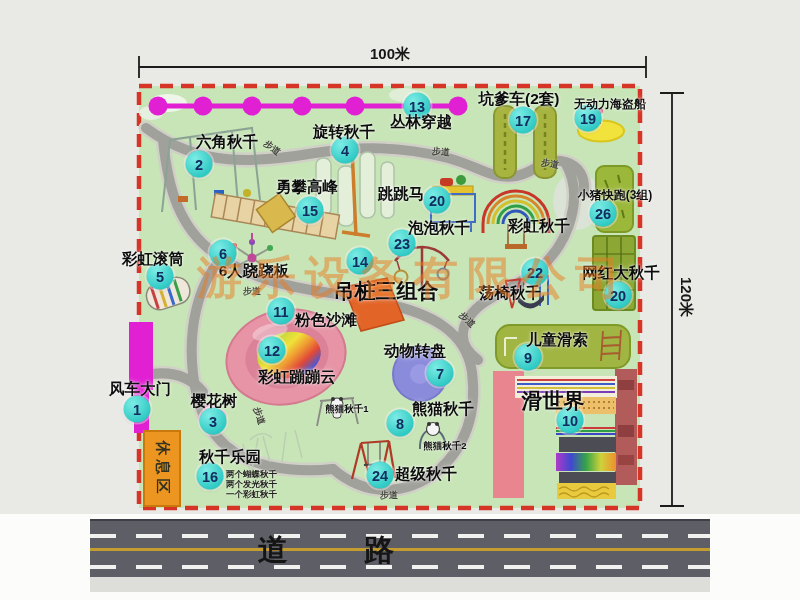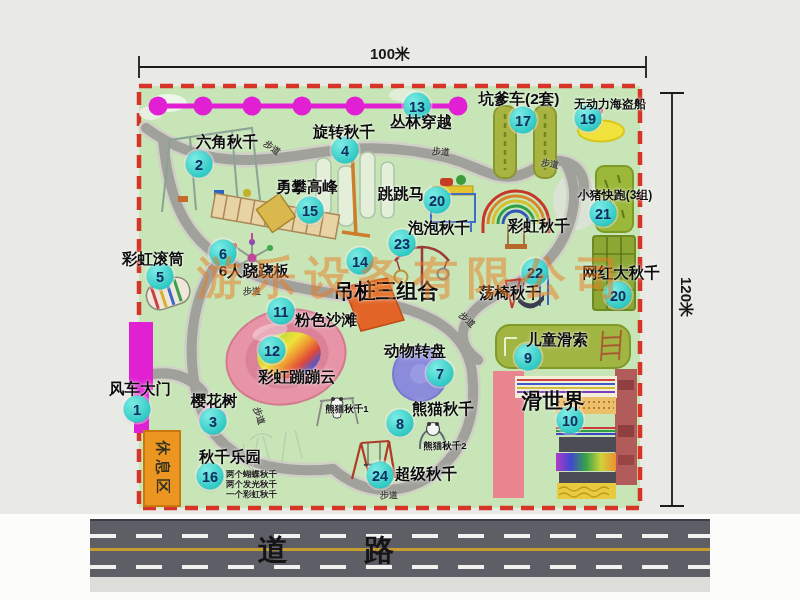--- a/index.html
+++ b/index.html
@@ -338,21 +338,21 @@
   <div class="mk" style="left:281px;top:311px">11</div>
   <div class="mk" style="left:272px;top:350px">12</div>
   <div class="mk" style="left:417px;top:106px">13</div>
   <div class="mk" style="left:360px;top:261px">14</div>
   <div class="mk" style="left:310px;top:210px">15</div>
   <div class="mk" style="left:210px;top:476px">16</div>
   <div class="mk" style="left:523px;top:120px">17</div>
   <div class="mk" style="left:437px;top:200px">20</div>
   <div class="mk" style="left:588px;top:118px">19</div>
   <div class="mk" style="left:618px;top:295px">20</div>
-  <div class="mk" style="left:603px;top:213px">21</div>
+  <div class="mk" style="left:603px;top:213px">26</div>
   <div class="mk" style="left:535px;top:272px">22</div>
   <div class="mk" style="left:402px;top:243px">23</div>
   <div class="mk" style="left:380px;top:475px">24</div>
 
   <div class="wm-co">游乐设备有限公司</div>
 
   <div class="band">
     <div class="road">
       <div class="dash" style="top:13px"></div>
       <div class="yellow"></div>

